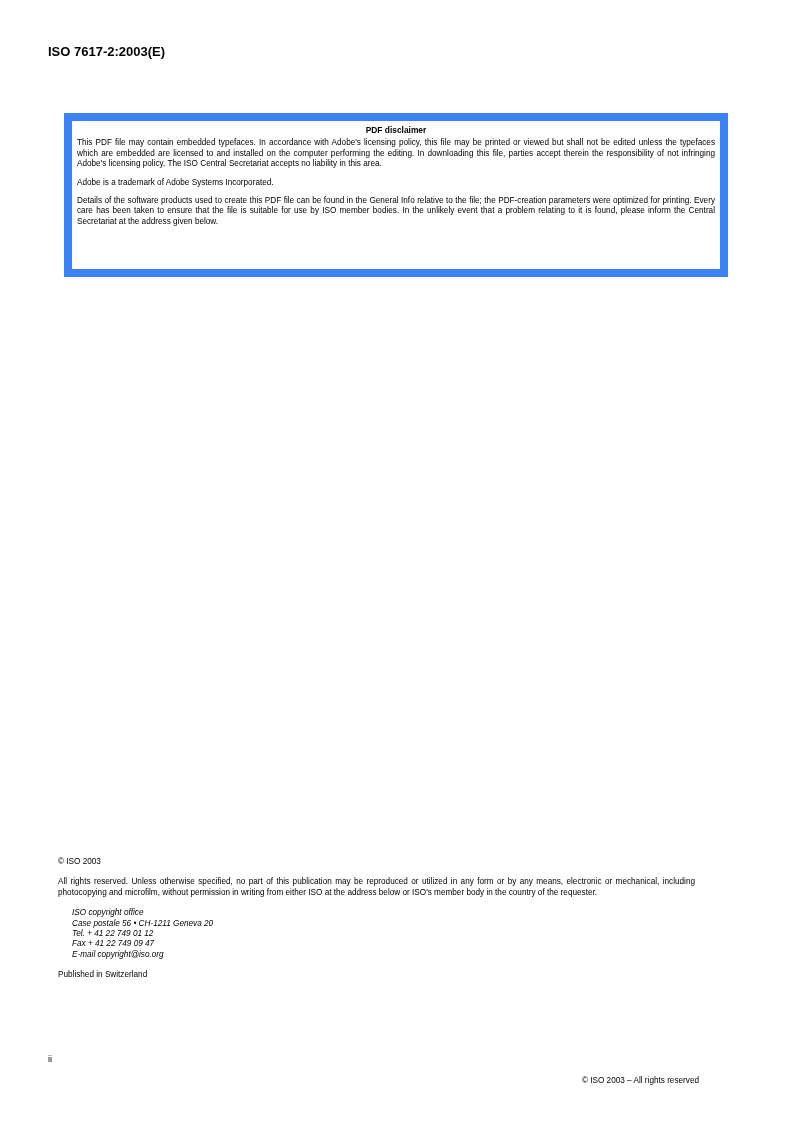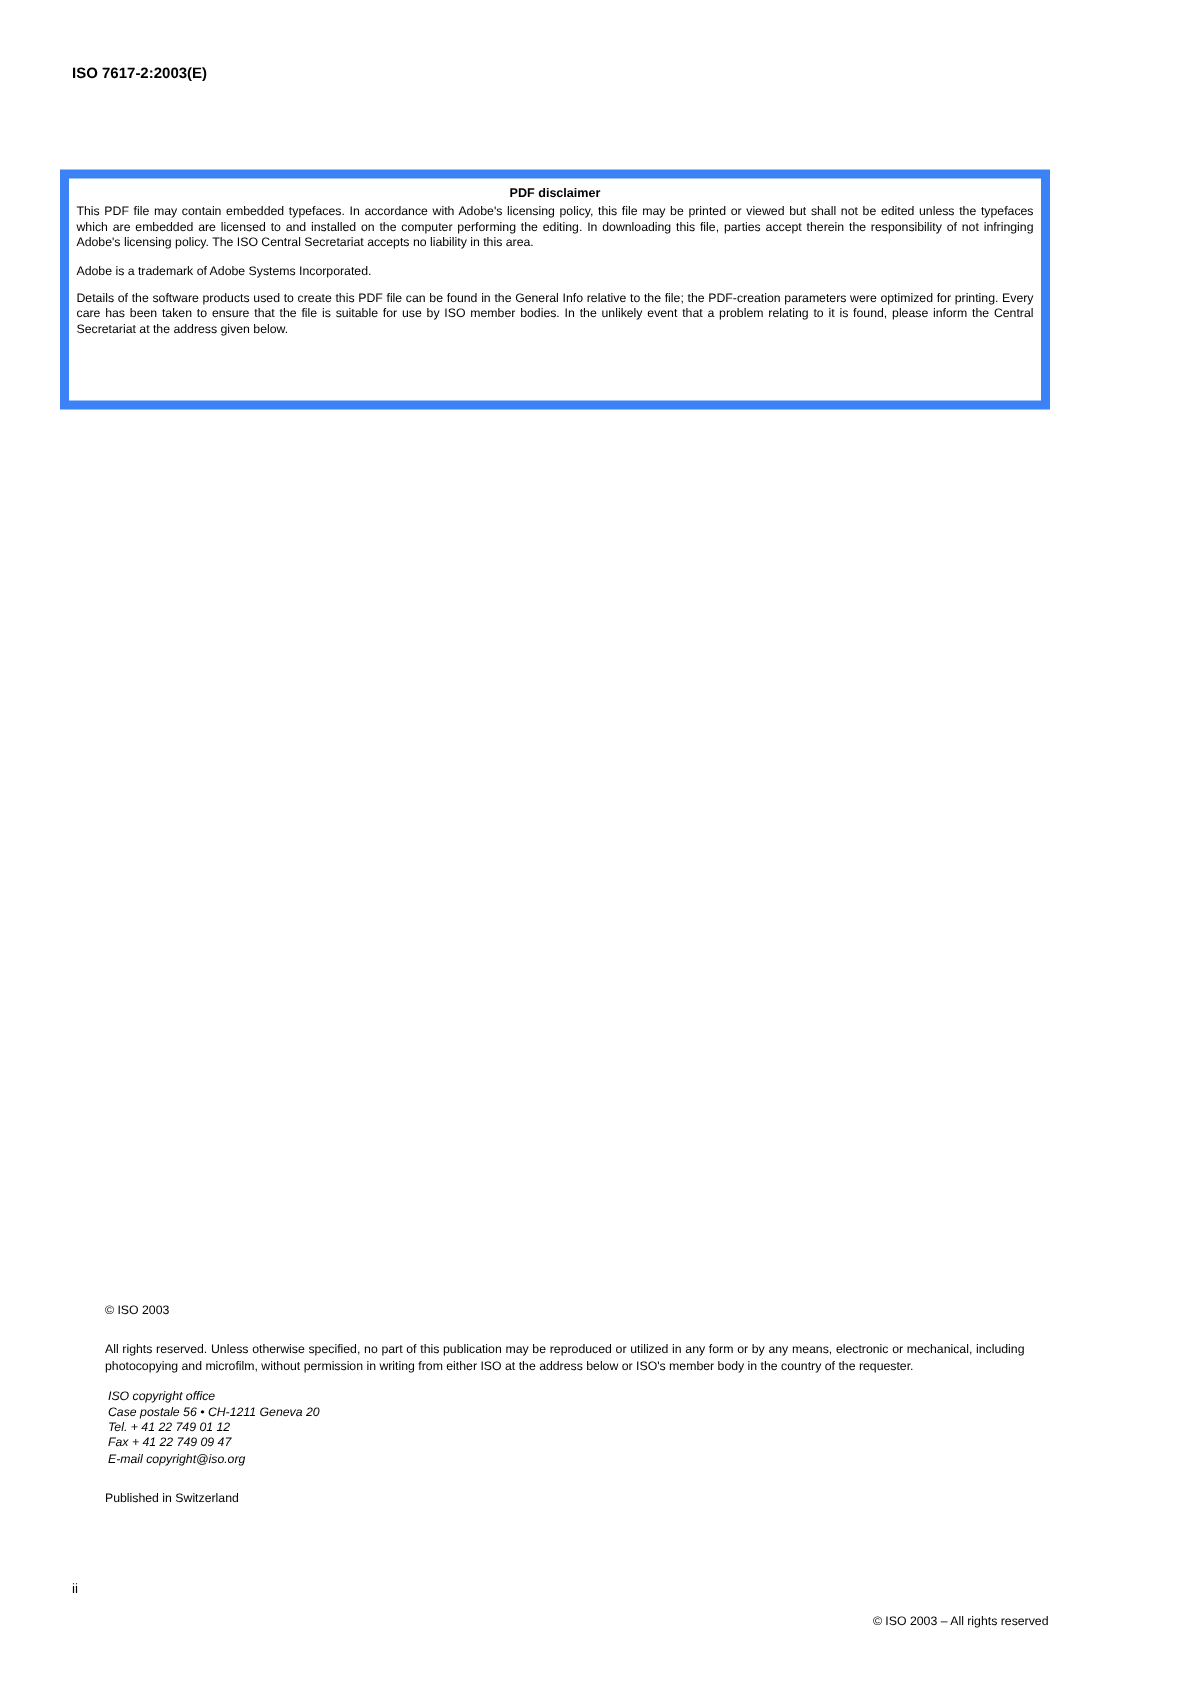--- a/index.html
+++ b/index.html
@@ -2,41 +2,41 @@
 <html><head>
 <meta charset="utf-8">
 <style>
   html, body { margin: 0; padding: 0; background: #ffffff; }
   body {
     width: 793px; height: 1121px; position: relative; overflow: hidden;
     font-family: "Liberation Sans", sans-serif; color: #000;
   }
   .header-title {
     position: absolute; left: 48px; top: 44px;
-    font-size: 10px; font-weight: bold; letter-spacing: 0px;
+    font-size: 13px; font-weight: bold; letter-spacing: 0px;
   }
   .disclaimer-box {
-    position: absolute; left: 40px; top: 113px;
+    position: absolute; left: 64px; top: 113px;
     width: 648px; height: 148px;
-    border: 6px solid #3b82f6;
+    border: 8px solid #3b82f6;
     box-sizing: content-box;
     font-size: 8.2px; line-height: 10.4px;
   }
   .disclaimer-title {
     text-align: center; font-weight: bold; margin-top: 4px; margin-bottom: 3px;
     font-size: 8.4px;
   }
   .disclaimer-box p {
     margin: 0 5px 8px 5px; text-align: justify;
   }
   .copyright-block {
     position: absolute; left: 54px; top: 853px; width: 645px;
     font-size: 8.2px; line-height: 10.4px;
   }
-  .copyright-block p { margin: 16px; text-align: justify; }
+  .copyright-block p { margin: 4px; text-align: justify; }
   .copy-line { margin-bottom: 10px !important; }
   .rights-para { margin-bottom: 10px !important; }
   .address { margin-left: 18px; margin-bottom: 10px; font-style: italic; }
   .address div { line-height: 10.4px; }
   .footer-page {
     position: absolute; left: 48px; top: 1054px; font-size: 9px;
   }
   .footer-copy {
     position: absolute; right: 94px; top: 1076px; font-size: 8.2px;
   }

